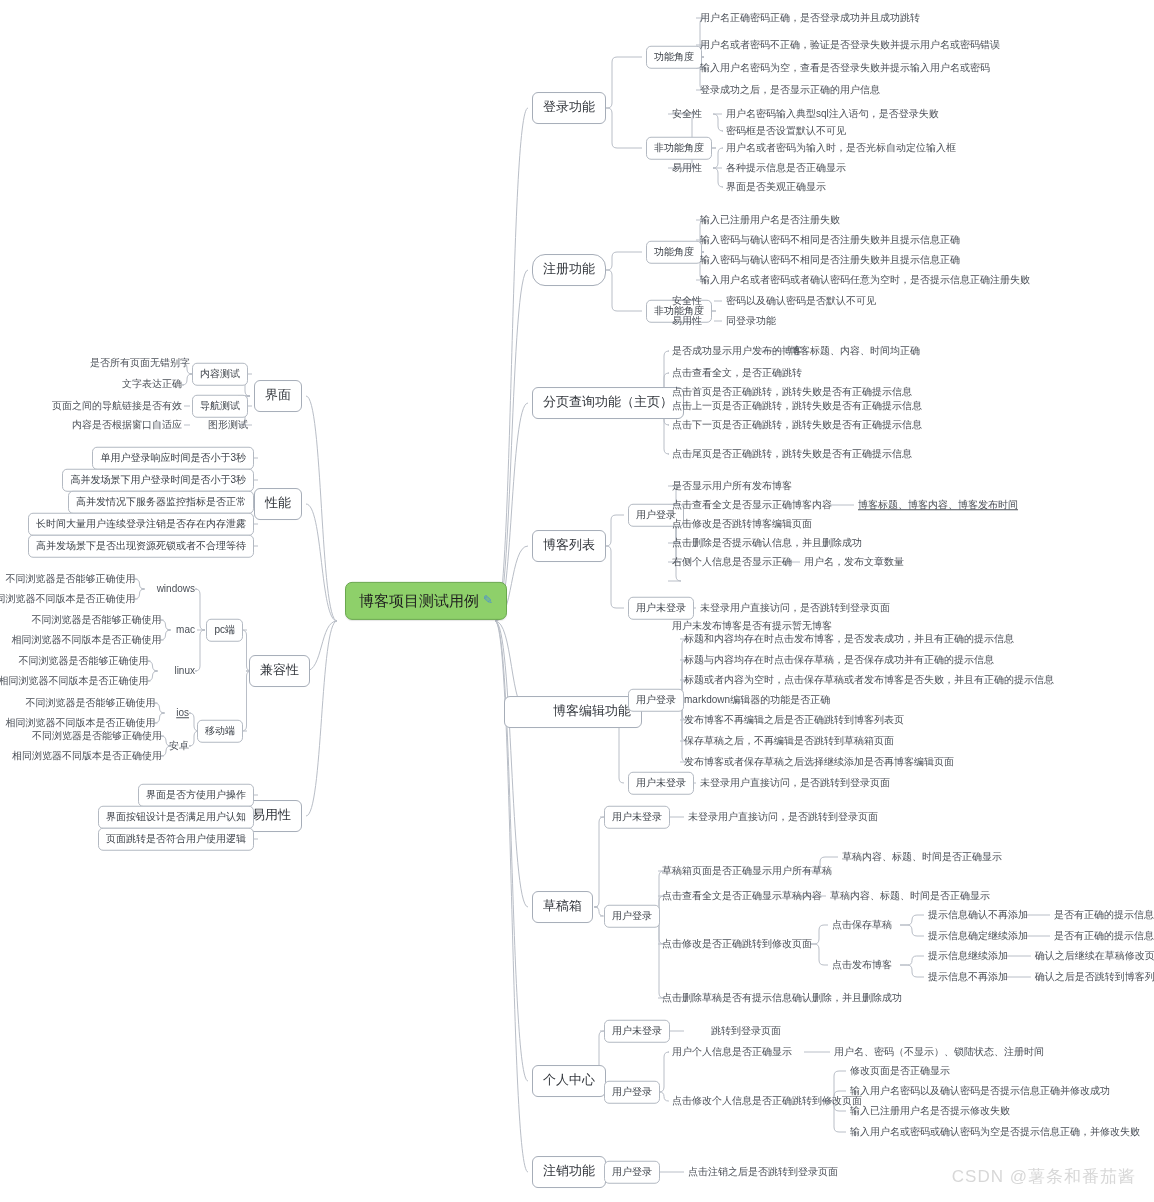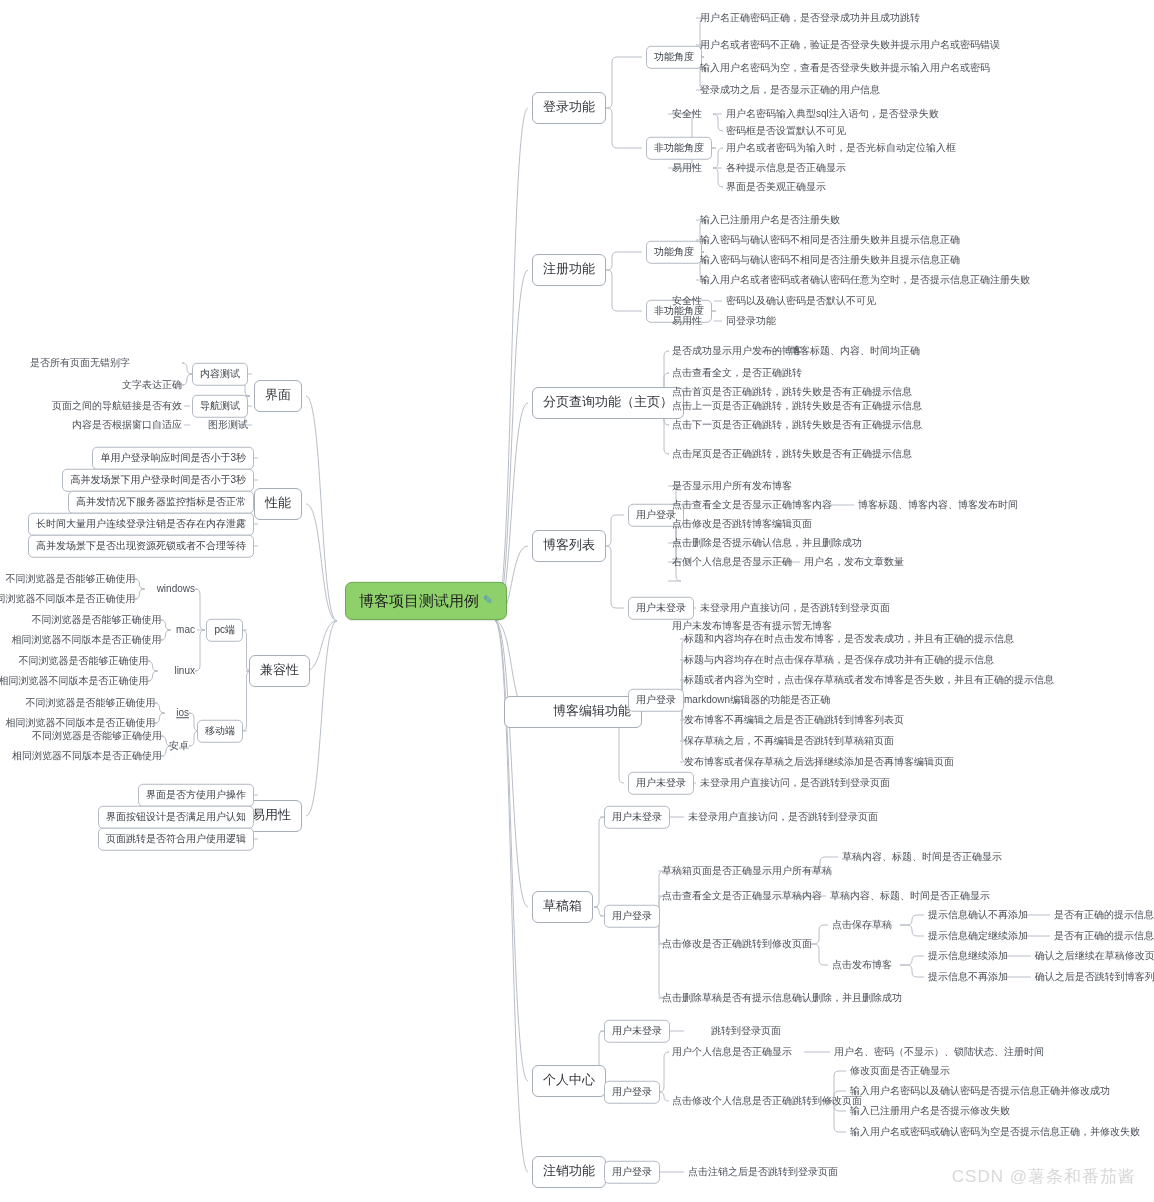--- a/index.html
+++ b/index.html
@@ -297,21 +297,21 @@
       <div class="node n-leaf" style="top: 68px; left: 700px;">输入用户名密码为空，查看是否登录失败并提示输入用户名或密码</div>
       <div class="node n-leaf" style="top: 90px; left: 700px;">登录成功之后，是否显示正确的用户信息</div>
       <div class="node n-l2" style="top: 148px; left: 646px;">非功能角度</div>
       <div class="node n-leaf" style="top: 114px; left: 672px;">安全性</div>
       <div class="node n-leaf" style="top: 114px; left: 726px;">用户名密码输入典型sql注入语句，是否登录失败</div>
       <div class="node n-leaf" style="top: 131px; left: 726px;">密码框是否设置默认不可见</div>
       <div class="node n-leaf" style="top: 168px; left: 672px;">易用性</div>
       <div class="node n-leaf" style="top: 148px; left: 726px;">用户名或者密码为输入时，是否光标自动定位输入框</div>
       <div class="node n-leaf" style="top: 168px; left: 726px;">各种提示信息是否正确显示</div>
       <div class="node n-leaf" style="top: 187px; left: 726px;">界面是否美观正确显示</div>
-      <div class="node n-l1" style="top: 270px; left: 532px;">注册功能</div>
+      <div class="node n-l1" style="top: 270px; left: 532px; border-radius: 13px;">注册功能</div>
       <div class="node n-l2" style="top: 252px; left: 646px;">功能角度</div>
       <div class="node n-leaf" style="top: 220px; left: 700px;">输入已注册用户名是否注册失败</div>
       <div class="node n-leaf" style="top: 240px; left: 700px;">输入密码与确认密码不相同是否注册失败并且提示信息正确</div>
       <div class="node n-leaf" style="top: 260px; left: 700px;">输入密码与确认密码不相同是否注册失败并且提示信息正确</div>
       <div class="node n-leaf" style="top: 280px; left: 700px;">输入用户名或者密码或者确认密码任意为空时，是否提示信息正确注册失败</div>
       <div class="node n-l2" style="top: 311px; left: 646px;">非功能角度</div>
       <div class="node n-leaf" style="top: 301px; left: 672px;">安全性</div>
       <div class="node n-leaf" style="top: 301px; left: 726px;">密码以及确认密码是否默认不可见</div>
       <div class="node n-leaf" style="top: 321px; left: 672px;">易用性</div>
       <div class="node n-leaf" style="top: 321px; left: 726px;">同登录功能</div>
@@ -320,21 +320,21 @@
       <div class="node n-leaf" style="top: 351px; left: 790px;">博客标题、内容、时间均正确</div>
       <div class="node n-leaf" style="top: 373px; left: 672px;">点击查看全文，是否正确跳转</div>
       <div class="node n-leaf" style="top: 392px; left: 672px;">点击首页是否正确跳转，跳转失败是否有正确提示信息</div>
       <div class="node n-leaf" style="top: 406px; left: 672px;">点击上一页是否正确跳转，跳转失败是否有正确提示信息</div>
       <div class="node n-leaf" style="top: 425px; left: 672px;">点击下一页是否正确跳转，跳转失败是否有正确提示信息</div>
       <div class="node n-leaf" style="top: 454px; left: 672px;">点击尾页是否正确跳转，跳转失败是否有正确提示信息</div>
       <div class="node n-l1" style="top: 546px; left: 532px;">博客列表</div>
       <div class="node n-l2" style="top: 515px; left: 628px;">用户登录</div>
       <div class="node n-leaf" style="top: 486px; left: 672px;">是否显示用户所有发布博客</div>
       <div class="node n-leaf" style="top: 505px; left: 672px;">点击查看全文是否显示正确博客内容</div>
-      <div class="node n-leaf" style="top: 505px; left: 858px;">博客标题、博客内容、博客发布时间</div>
+      <div class="node n-leaf" style="top: 505px; left: 858px; text-decoration: underline;">博客标题、博客内容、博客发布时间</div>
       <div class="node n-leaf" style="top: 524px; left: 672px;">点击修改是否跳转博客编辑页面</div>
       <div class="node n-leaf" style="top: 543px; left: 672px;">点击删除是否提示确认信息，并且删除成功</div>
       <div class="node n-leaf" style="top: 562px; left: 672px;">右侧个人信息是否显示正确</div>
       <div class="node n-leaf" style="top: 562px; left: 804px;">用户名，发布文章数量</div>
       <div class="node n-leaf" style="top: 581px; left: 672px; margin-top: 45px;">用户未发布博客是否有提示暂无博客</div>
       <div class="node n-l2" style="top: 608px; left: 628px;">用户未登录</div>
       <div class="node n-leaf" style="top: 608px; left: 700px;">未登录用户直接访问，是否跳转到登录页面</div>
       <div class="node n-l1" style="top: 712px; left: 504px; padding-left: 48px;">博客编辑功能</div>
       <div class="node n-l2" style="top: 700px; left: 628px;">用户登录</div>
       <div class="node n-leaf" style="top: 639px; left: 684px;">标题和内容均存在时点击发布博客，是否发表成功，并且有正确的提示信息</div>
@@ -375,22 +375,22 @@
       <div class="node n-leaf" style="top: 1101px; left: 672px;">点击修改个人信息是否正确跳转到修改页面</div>
       <div class="node n-leaf" style="top: 1071px; left: 850px;">修改页面是否正确显示</div>
       <div class="node n-leaf" style="top: 1091px; left: 850px;">输入用户名密码以及确认密码是否提示信息正确并修改成功</div>
       <div class="node n-leaf" style="top: 1111px; left: 850px;">输入已注册用户名是否提示修改失败</div>
       <div class="node n-leaf" style="top: 1132px; left: 850px;">输入用户名或密码或确认密码为空是否提示信息正确，并修改失败</div>
       <div class="node n-l1" style="top: 1172px; left: 532px;">注销功能</div>
       <div class="node n-l2" style="top: 1172px; left: 604px;">用户登录</div>
       <div class="node n-leaf" style="top: 1172px; left: 688px;">点击注销之后是否跳转到登录页面</div>
       <div class="node n-l1" style="top: 396px; right: 852px;">界面</div>
       <div class="node n-l2" style="top: 374px; right: 906px;">内容测试</div>
-      <div class="node n-leaf" style="top: 363px; right: 1024px; text-align: center;">是否所有页面无错别字</div>
-      <div class="node n-leaf" style="top: 385px; right: 972px;">文字表达正确</div>
+      <div class="node n-leaf" style="top: 363px; right: 964px; text-align: center;">是否所有页面无错别字</div>
+      <div class="node n-leaf" style="top: 385px; right: 972px; font-family: Liberation Mono, monospace;">文字表达正确</div>
       <div class="node n-l2" style="top: 406px; right: 906px;">导航测试</div>
       <div class="node n-leaf" style="top: 406px; right: 972px;">页面之间的导航链接是否有效</div>
       <div class="node n-leaf" style="top: 425px; right: 906px;">图形测试</div>
       <div class="node n-leaf" style="top: 425px; right: 972px;">内容是否根据窗口自适应</div>
       <div class="node n-l1" style="top: 504px; right: 852px;">性能</div>
       <div class="node n-l2" style="top: 458px; right: 900px;">单用户登录响应时间是否小于3秒</div>
       <div class="node n-l2" style="top: 480px; right: 900px;">高并发场景下用户登录时间是否小于3秒</div>
       <div class="node n-l2" style="top: 502px; right: 900px;">高并发情况下服务器监控指标是否正常</div>
       <div class="node n-l2" style="top: 524px; right: 900px;">长时间大量用户连续登录注销是否存在内存泄露</div>
       <div class="node n-l2" style="top: 546px; right: 900px;">高并发场景下是否出现资源死锁或者不合理等待</div>

